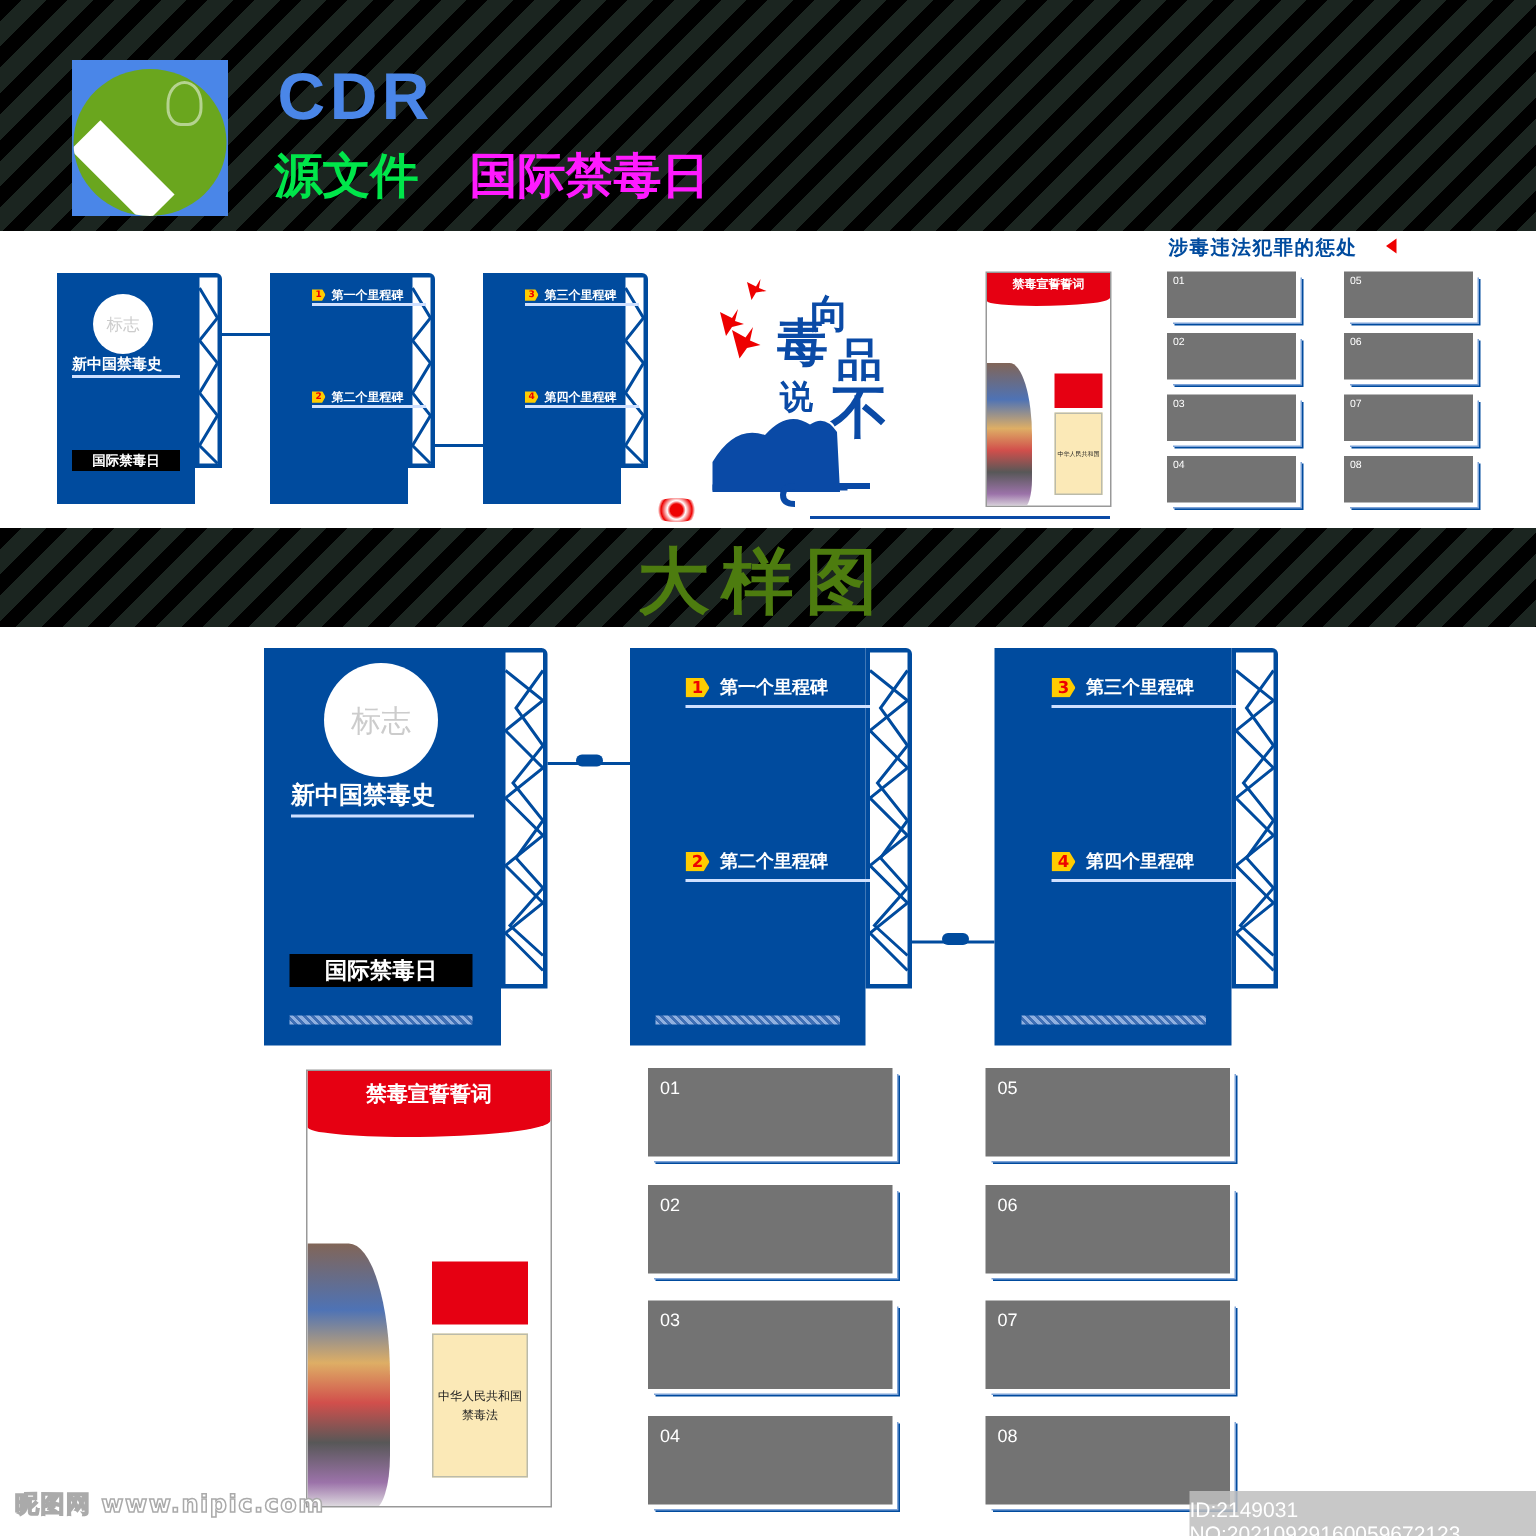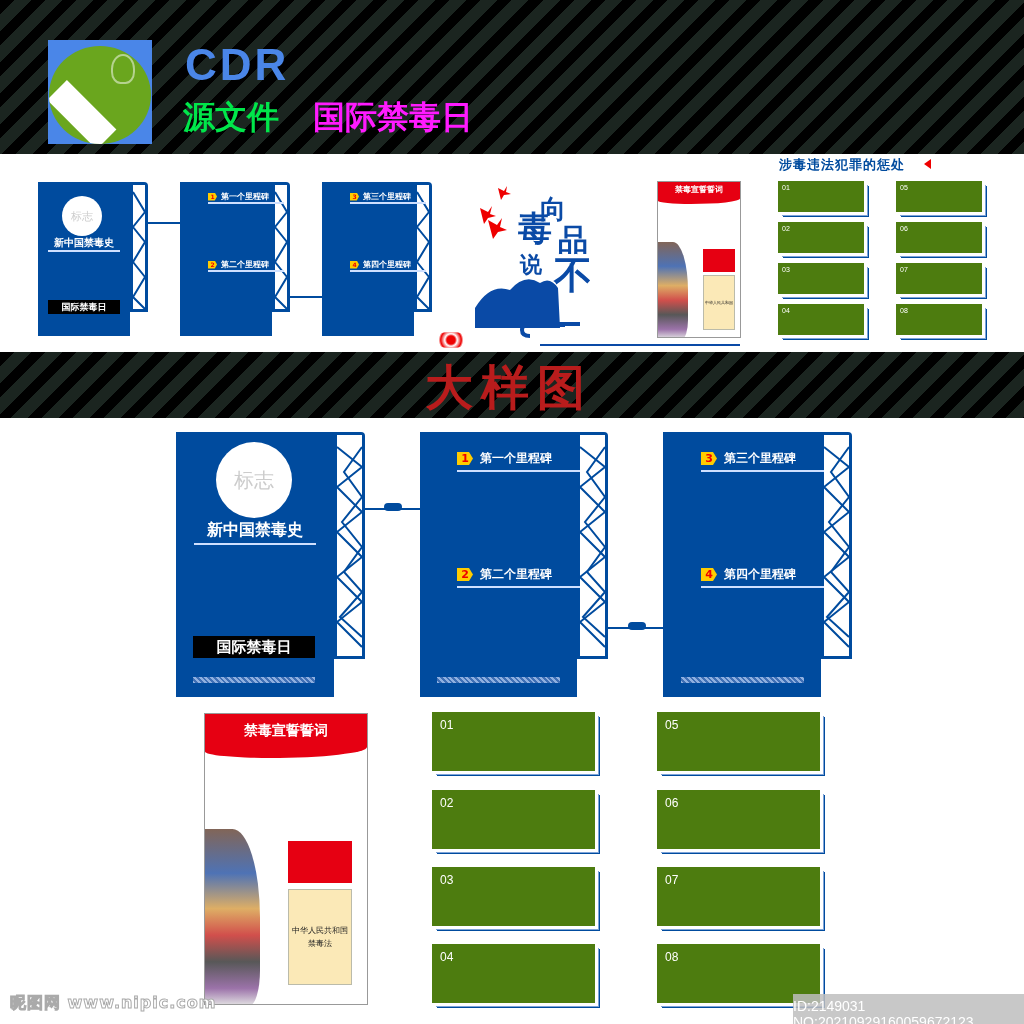--- a/index.html
+++ b/index.html
@@ -9,35 +9,35 @@
   #band-mid { top: 352px; height: 66px; }
   .abs { position: absolute; }
   
   #cdr-logo { left: 48px; top: 40px; width: 104px; height: 104px; background: #4a86e8; }
   #cdr-logo .disc { position: absolute; left: 1px; top: 6px; width: 102px; height: 98px; border-radius: 50%; background: #6aa61e; overflow: hidden; }
   #cdr-logo .pen { position: absolute; left: 8px; top: 30px; width: 70px; height: 28px; background: #fff; transform: rotate(45deg); transform-origin: left center; }
   #cdr-logo .balloon { position: absolute; left: 62px; top: 8px; width: 24px; height: 30px; border-radius: 50% 50% 40% 40%; border: 2px solid rgba(255,255,255,.5); }
   #cdr-title { left: 185px; top: 40px; font-family: "Liberation Sans", sans-serif; font-weight: bold; font-size: 44px; color: #4a86e8; letter-spacing: 3px; }
   #src-label { left: 183px; top: 96px; font-weight: bold; font-size: 32px; color: #00e64a; }
   #vec-label { left: 313px; top: 96px; font-weight: bold; font-size: 32px; color: #ff1aff; }
-  #da-yang-tu { left: 425px; top: 356px; font-weight: bold; font-size: 48px; color: #b91c1c; letter-spacing: 8px; }
+  #da-yang-tu { left: 425px; top: 356px; font-weight: bold; font-size: 48px; color: #4d7c0f; letter-spacing: 8px; }
   
   .panel { position: absolute; background: #004b9e; }
   .lattice { position: absolute; background: #004b9e; border-radius: 0 4px 0 0; overflow: hidden; }
   .lattice svg { width: 100%; height: 100%; display: block; }
   .circle-logo { position: absolute; border-radius: 50%; background: #fff; color: #ccc; display: flex; align-items: center; justify-content: center; font-family: "DejaVu Serif", serif; }
-  .panel-title { position: absolute; color: #fff; font-weight: bold; text-align: center; border-bottom: 2px solid #cfe0ff; white-space: nowrap; }
+  .panel-title { position: absolute; color: #fff; font-weight: bold; border-bottom: 2px solid #cfe0ff; white-space: nowrap; }
   .day-badge { position: absolute; background: #000; color: #fff; font-weight: bold; display: flex; align-items: center; justify-content: center; }
   .pattern-strip { position: absolute; height: 6px; background: repeating-linear-gradient(45deg, #8fb0e0 0 2px, #3f6fb5 2px 4px); }
   .milestone { position: absolute; display: flex; align-items: center; color: #fff; font-weight: bold; border-bottom: 2px solid #cfe0ff; white-space: nowrap; margin-left: 20px; }
   .num-badge { background: #ffcc00; color: #e00; font-weight: bold; display: inline-flex; align-items: center; justify-content: center; clip-path: polygon(0 0, 75% 0, 100% 50%, 75% 100%, 0 100%); }
   .connector { position: absolute; border-top: 2px solid #004b9e; }
   .cloud-knot { position: absolute; background: #004b9e; border-radius: 4px; }
   
-  .card { position: absolute; background: #4d7c0f; box-shadow: 3px 3px 0 #fff, 4px 4px 0 #7fa4d8, 5px 5px 0 #004b9e; color: #fff; font-family: "Liberation Sans", sans-serif; }
+  .card { position: absolute; background: #737373; box-shadow: 3px 3px 0 #fff, 4px 4px 0 #7fa4d8, 5px 5px 0 #004b9e; color: #fff; font-family: "Liberation Sans", sans-serif; }
   .card span { position: absolute; }
   
   .poster { position: absolute; background: #fff; border: 1px solid #999; overflow: hidden; }
   .poster .red-header { position: absolute; left: 0; top: 0; width: 100%; background: #e60012; border-radius: 0 0 60% 40% / 0 0 25% 15%; color: #fff; font-weight: bold; text-align: center; }
   .poster .red-box { position: absolute; background: #e60012; }
   .poster .law-box { position: absolute; background: #fbe9b7; border: 1px solid #bba; color: #222; text-align: center; display: flex; align-items: center; justify-content: center; }
   .poster .crowd { position: absolute; left: 0; background: linear-gradient(180deg, #6b4a3a 0%, #2f5aa8 25%, #d8a04a 45%, #c9302c 60%, #3a3a3a 75%, #8a5a9a 90%, #e0e0e0 100%); border-radius: 0 50% 20% 0; opacity: .85; }
   
   #crimes-title { left: 779px; top: 156px; color: #004b9e; font-weight: bold; font-size: 13px; letter-spacing: 1px; }
   #crimes-arrow { left: 924px; top: 159px; width: 0; height: 0; border-top: 5px solid transparent; border-bottom: 5px solid transparent; border-right: 7px solid #e00; }

